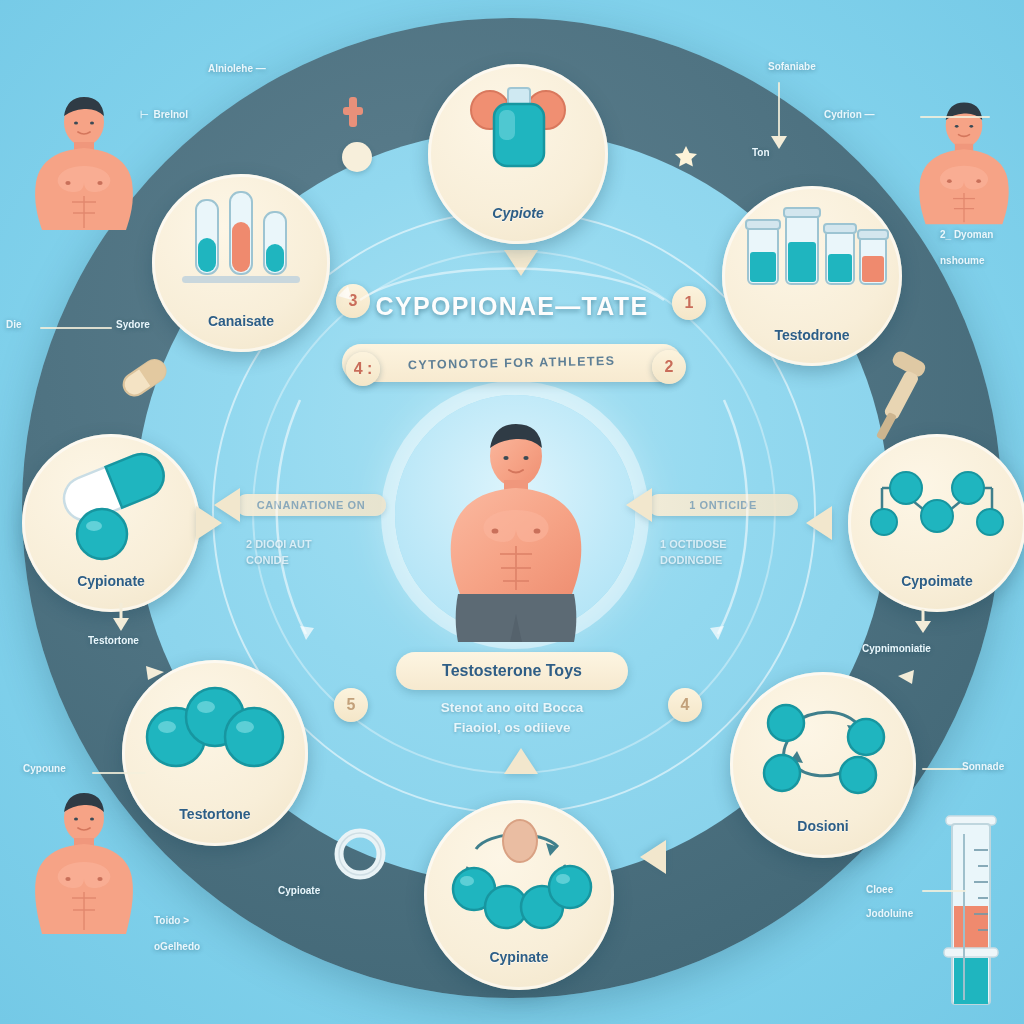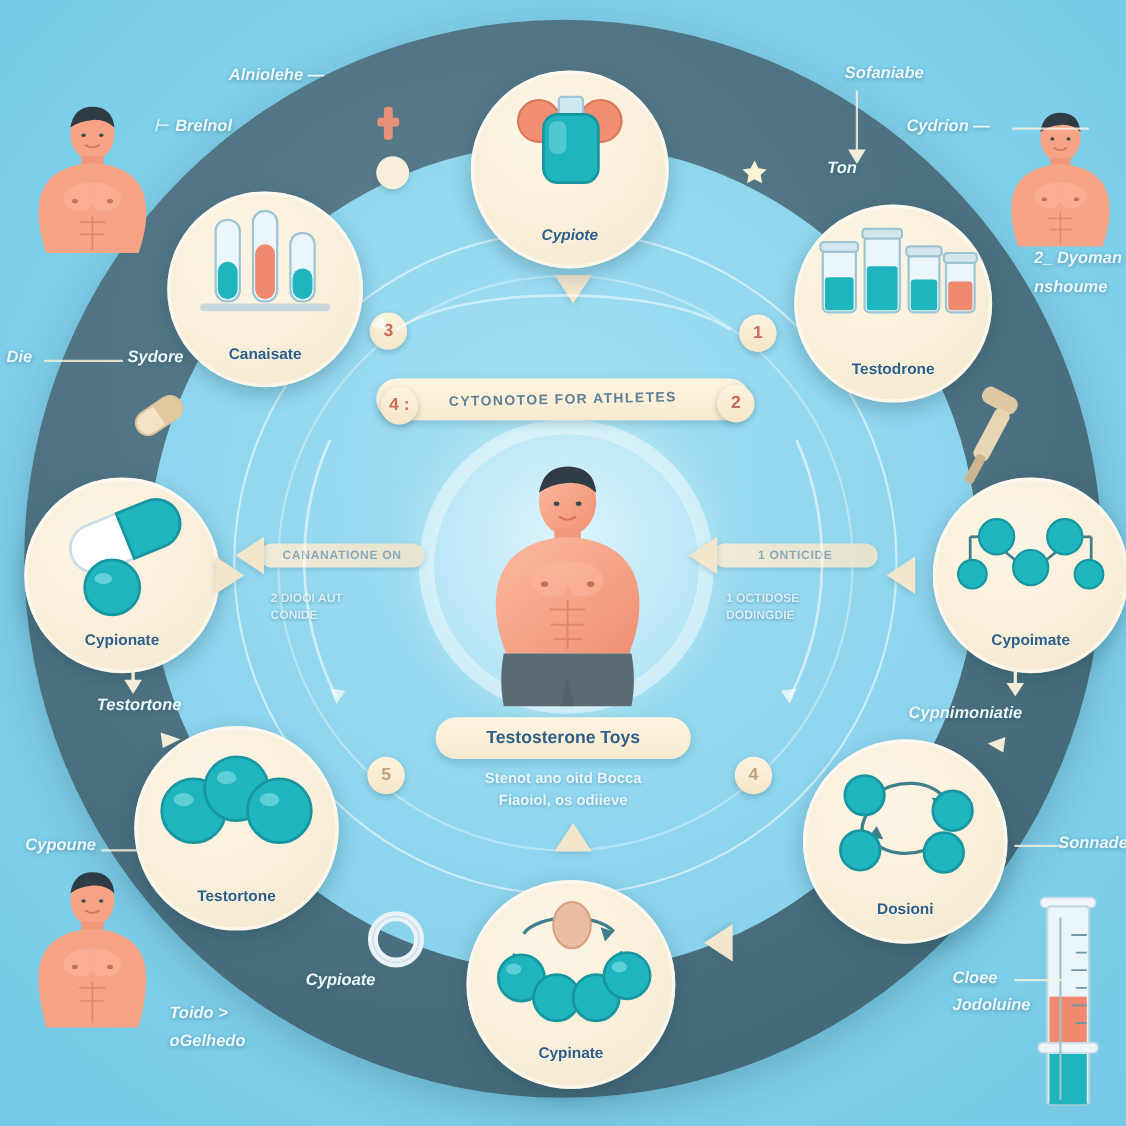--- a/index.html
+++ b/index.html
@@ -135,22 +135,22 @@
   .chev-r{border-top:17px solid transparent;border-bottom:17px solid transparent;
           border-left:26px solid #f2e7cd;filter:drop-shadow(0 2px 3px rgba(30,80,100,.2));}
   .chev-l{border-top:17px solid transparent;border-bottom:17px solid transparent;
           border-right:26px solid #f2e7cd;filter:drop-shadow(0 2px 3px rgba(30,80,100,.2));}
   .chev-d{border-left:17px solid transparent;border-right:17px solid transparent;
           border-top:26px solid #f2e7cd;filter:drop-shadow(0 2px 3px rgba(30,80,100,.2));}
   .chev-u{border-left:17px solid transparent;border-right:17px solid transparent;
           border-bottom:26px solid #f2e7cd;filter:drop-shadow(0 2px 3px rgba(30,80,100,.2));}
 
   
-  .anno{position:absolute;color:#eaf7fc;font-size:15px;font-weight:bold;
-    text-shadow:0 1px 4px rgba(30,80,100,.45);line-height:22px;white-space:nowrap;font-style:italic;}
+  .anno{position:absolute;color:#eaf7fc;font-size:10px;font-weight:bold;
+    text-shadow:0 1px 4px rgba(30,80,100,.45);line-height:22px;white-space:nowrap;}
   .leader{position:absolute;height:2px;background:rgba(245,240,220,.85);border-radius:1px;}
   .leader.v{width:2px;height:auto;}
 
   svg{display:block;overflow:visible;}
 </style>
 </head>
 <body>
 
 <div id="stage">
 
@@ -198,20 +198,21 @@
   </div>
 
   <div class="center-label">
     <span>Testosterone Toys</span>
   </div>
   <div class="center-sub">
     <div>Stenot ano oitd Bocca</div>
     <div>Fiaoiol, os odiieve</div>
   </div>
 
+  <div class="hub-title">CYPOPIONAE—TATE</div>
   <div class="hub-banner">
     <span>CYTONOTOE FOR ATHLETES</span>
   </div>
 
   <div class="step s1">1</div>
   <div class="step s2">2</div>
   <div class="step s3">3</div>
   <div class="step s4">4 :</div>
   <div class="step s5">5</div>
   <div class="step s6">4</div>
@@ -549,21 +550,21 @@
     <path d="M2 2 l18 6 l-16 8z" fill="#f3ecd8"></path>
   </svg>
 
   <div class="anno" style="left:23px;top:758px;">Cypoune</div>
   <div class="leader" style="left:92px;top:772px;width:54px;"></div>
 
   <svg style="position:absolute;left:912px;top:608px;" width="22" height="26">
     <path d="M11 1 v14" stroke="#f3ecd8" stroke-width="3"></path>
       <path d="M11 25 l-8 -12 h16z" fill="#f3ecd8"></path>
   </svg>
-  <div class="anno" style="left:826px;top:638px;text-align:right;">Cypnimoniatie</div>
+  <div class="anno" style="left:862px;top:638px;text-align:right;">Cypnimoniatie</div>
   <svg style="position:absolute;left:896px;top:668px;" width="20" height="18">
     <path d="M18 2 l-16 6 l14 8z" fill="#f3ecd8"></path>
   </svg>
 
   <div class="leader" style="left:922px;top:768px;width:46px;"></div>
   <div class="anno" style="left:962px;top:756px;">Sonnade</div>
   <div class="anno" style="left:866px;top:878px;line-height:24px;">
     <div>Cloee</div>
     <div>Jodoluine</div>
   </div>

